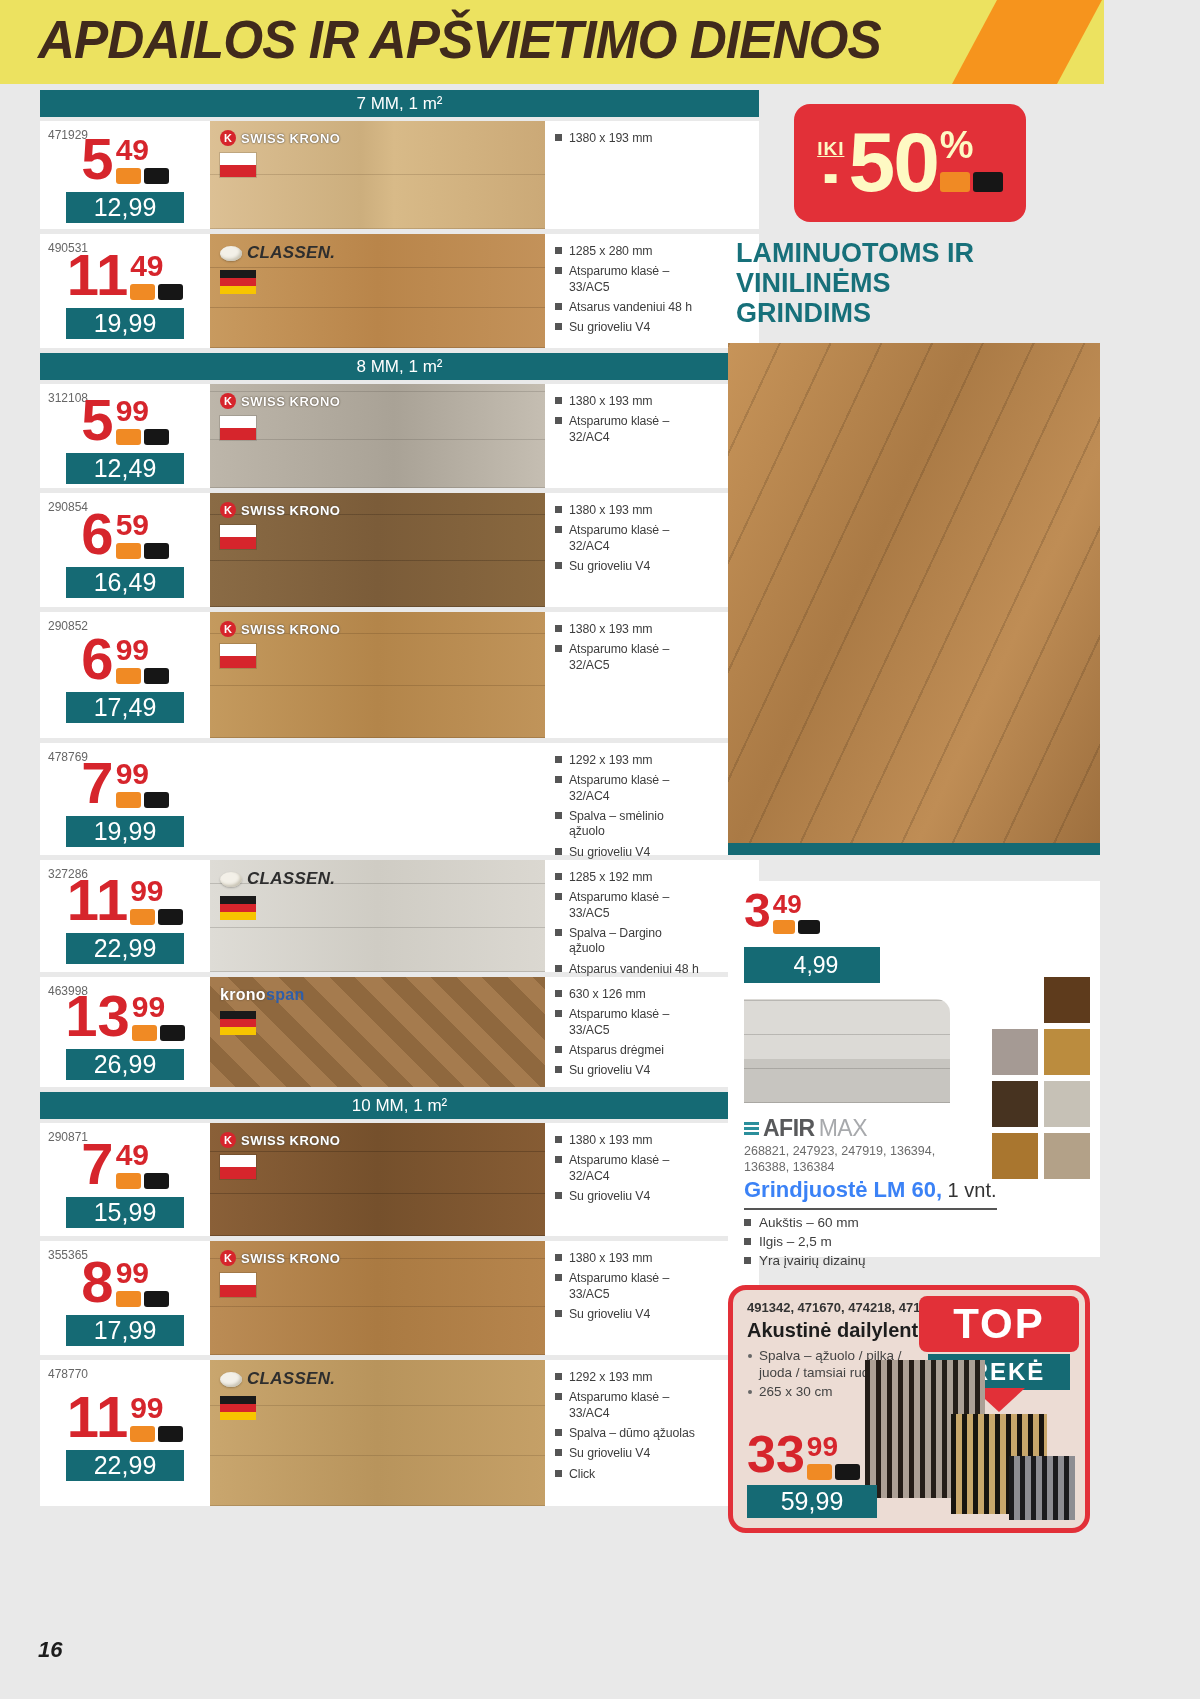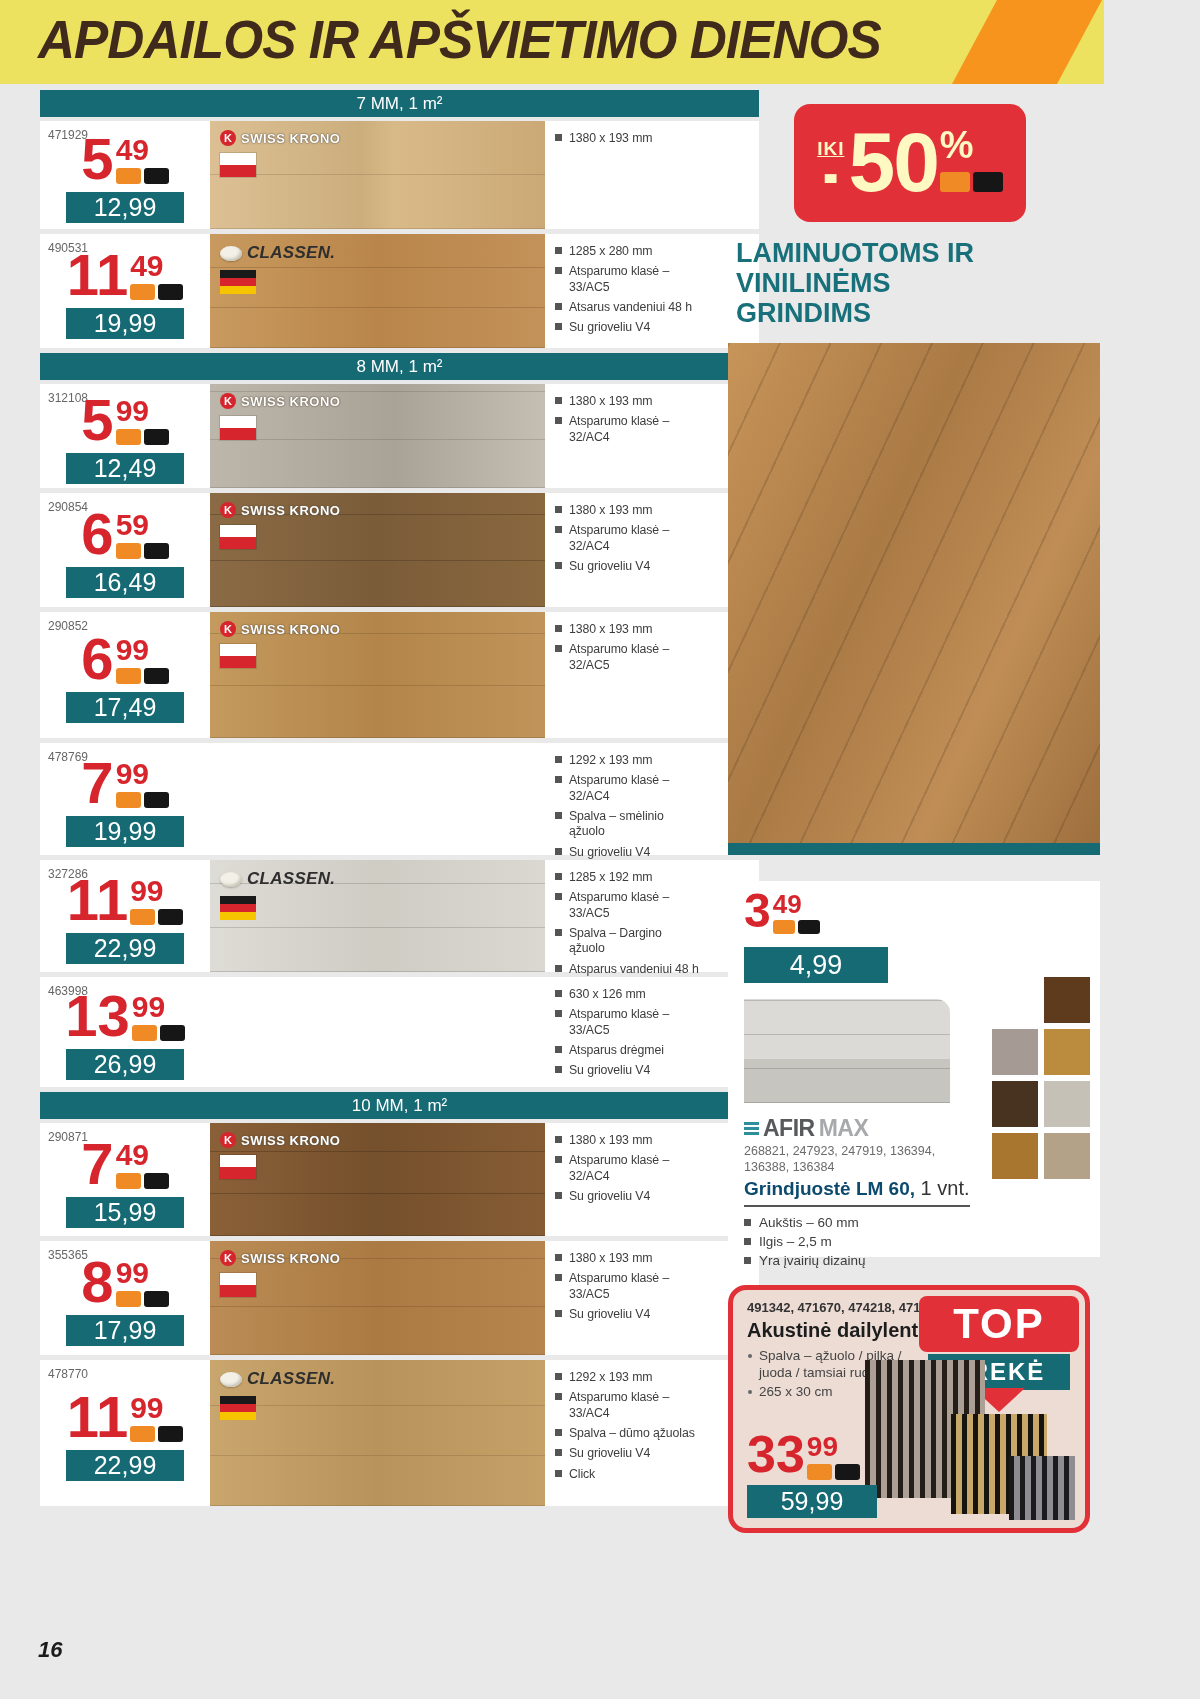--- a/index.html
+++ b/index.html
@@ -83,36 +83,36 @@
   .promo-heading{color:#17707a;font-weight:bold;font-size:27px;line-height:1.12;width:250px;margin:16px 0 0 8px;}
   .promo-photo{margin-top:14px;width:372px;height:500px;
     background:repeating-linear-gradient(115deg,rgba(60,40,20,.18) 0 2px,transparent 2px 46px),
     linear-gradient(115deg,#c79459 0%,#aa7a45 40%,#bf8d55 70%,#9d6f3e 100%);}
   .photo-bar{width:372px;height:12px;background:#156a74;}
   .mid-card{position:relative;margin-top:26px;width:372px;height:376px;background:#fff;}
   .mid-price{position:absolute;left:16px;top:10px;}
   .mid-price .p-int{font-size:48px;}
   .mid-price .p-cents{font-size:26px;}
   .mid-price .card{width:22px;height:14px;}
-  .mid-old{position:absolute;left:16px;top:66px;background:#156a74;color:#fff;font-size:27px;width:144px;
-    height:36px;line-height:36px;text-align:center;}
+  .mid-old{position:absolute;left:16px;top:66px;background:#156a74;color:#fff;font-size:23px;width:128px;
+    height:36px;line-height:36px;text-align:center;padding-left:8px;}
   .skirt-img{position:absolute;left:16px;top:118px;width:206px;height:104px;
     background:repeating-linear-gradient(0deg,rgba(80,78,74,.25) 0 1px,transparent 1px 34px),
     linear-gradient(180deg,#dcdad6 0 58%,#c7c5c0 58% 100%);border-radius:0 14px 0 0;}
   .swatches{position:absolute;right:10px;top:96px;display:grid;grid-template-columns:46px 46px;gap:6px;}
   .swatch{width:46px;height:46px;}
   .swatch.empty{background:transparent;}
   .afirmax{position:absolute;left:16px;top:234px;display:flex;align-items:center;gap:4px;}
   .afir-lines{display:inline-block;width:15px;height:13px;
     background:repeating-linear-gradient(180deg,#2b8f9c 0 3px,transparent 3px 5px);}
   .afir-a{font-weight:bold;font-size:23px;color:#58595b;letter-spacing:-.5px;}
-  .afir-b{font-weight:bold;font-size:23px;color:#a7a9ac;letter-spacing:-.5px;}
+  .afir-b{font-weight:normal;font-size:23px;color:#a7a9ac;letter-spacing:-.5px;}
   .mid-arts{position:absolute;left:16px;top:262px;width:200px;font-size:12.5px;color:#6b6b6b;line-height:1.3;}
   .mid-title{position:absolute;left:16px;top:296px;border-bottom:2px solid #555;padding-bottom:5px;white-space:nowrap;}
-  .mid-title-bold{font-weight:bold;font-size:19px;color:#0c4a6e;}
+  .mid-title-bold{font-weight:bold;font-size:22px;color:#3b82f6;}
   .mid-title-rest{font-size:20px;color:#333;}
   .mid-specs{position:absolute;left:16px;top:334px;margin:0;padding:0;list-style:none;font-size:13.5px;color:#3d3d3d;}
   .mid-specs li{position:relative;padding-left:15px;margin-bottom:4px;}
   .mid-specs li::before{content:'';position:absolute;left:0;top:4px;width:7px;height:7px;background:#555;}
   
   .top-box{position:relative;margin-top:28px;width:362px;height:248px;background:#ecdcd4;
     border:5px solid #e23038;border-radius:18px;padding:10px 0 0 14px;box-sizing:border-box;}
   .top-arts{font-size:13px;font-weight:bold;color:#333;}
   .top-title{font-size:20px;font-weight:bold;color:#1d1d1d;margin-top:4px;}
   .top-bullets{margin:6px 0 0 0;padding:0;list-style:none;font-size:13.5px;color:#444;width:180px;}
@@ -370,20 +370,26 @@
         <span class="p-side">
             <span class="p-cents">99</span>
           <span class="cards">
               <span class="card orange"></span>
               <span class="card black"></span>
             </span>
           </span>
       </div>
       <div class="old-price">26,99</div>
     </div>
+    <div class="row-image" data-wood="herringbone">
+      <div class="brand">
+        <div class="brand-krono"><span class="krono-a">krono</span><span class="krono-b">span</span></div>
+        <div class="flag" data-flag="de"></div>
+      </div>
+    </div>
     <ul class="specs">
         <li>630 x 126 mm</li>
         <li>Atsparumo klasė – 33/AC5</li>
         <li>Atsparus drėgmei</li>
         <li>Su grioveliu V4</li>
       </ul>
   </div>
 
   <div class="section-bar">10 MM, 1 m²</div>
 

